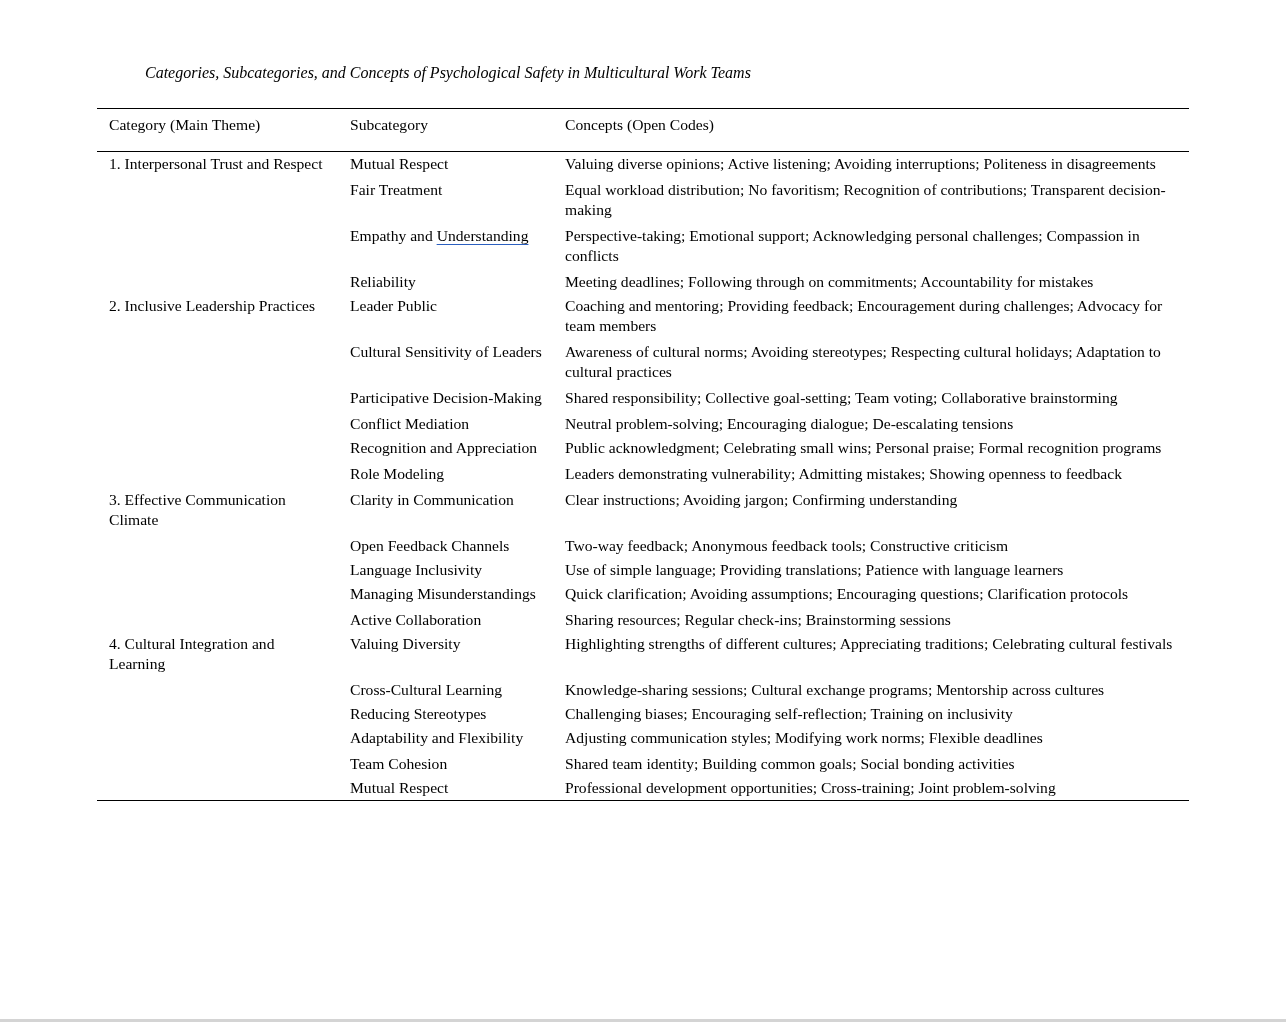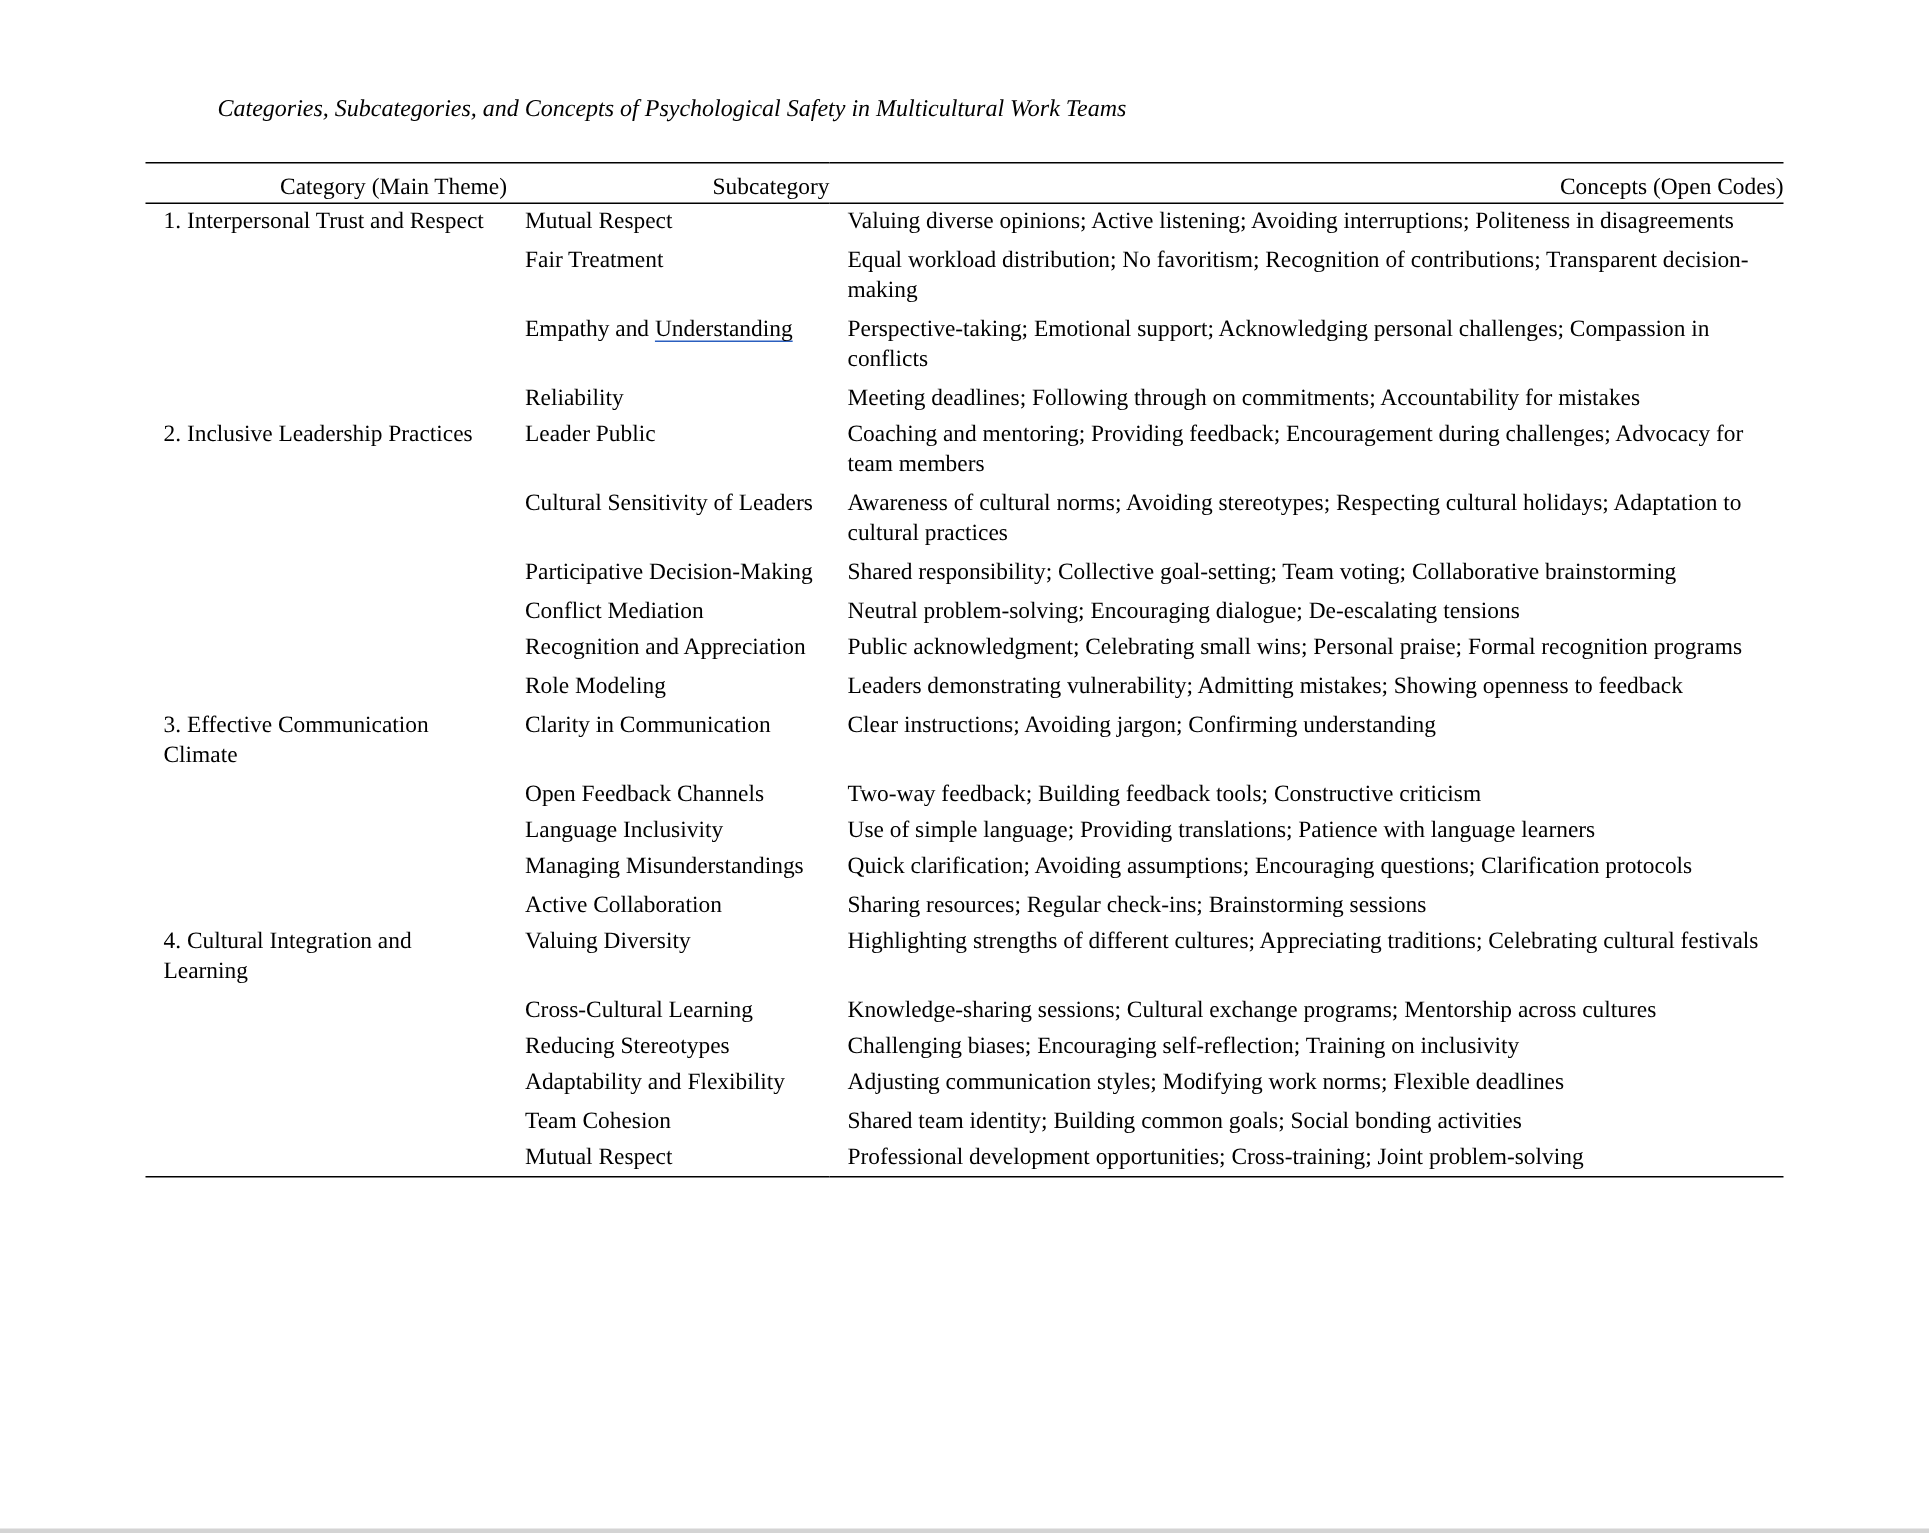--- a/index.html
+++ b/index.html
@@ -8,21 +8,21 @@
       font-family: "Liberation Serif", "DejaVu Serif", serif; color: #000;
     }
     .page-bottom { position: absolute; left: 0; right: 0; top: 1019px; height: 3px; background: #d4d4d4; }
     .title {
       position: absolute; left: 97px; top: 64px; font-size: 16px; font-style: italic; white-space: nowrap; margin-left: 48px;
     }
     .table-wrap { position: absolute; left: 97px; top: 108px; width: 1092px; }
     table { border-collapse: collapse; width: 1092px; table-layout: fixed; font-size: 15.6px; line-height: 20px; }
     col.c1 { width: 241px; } col.c2 { width: 215px; } col.c3 { width: 636px; }
     thead tr { border-top: 1.3px solid #000; border-bottom: 1.3px solid #000; }
-    th { font-weight: normal; text-align: right; vertical-align: top; padding: 6px 0 0 12px; height: 19px; }
+    th { font-weight: normal; text-align: left; vertical-align: top; padding: 6px 0 16px 12px; height: 19px; }
     th:nth-child(3), td:nth-child(3) { padding-left: 12px; }
     td { vertical-align: top; padding: 2px 8px 2px 12px; }
     tbody tr:last-child { border-bottom: 1.3px solid #000; }
     tbody tr.gap td { padding-bottom: 4px; }
     .spell { text-decoration: underline; text-decoration-color: #2b5fbf; text-underline-offset: 3px; }
   </style>
 </head>
 <body>
 
 <div class="title">Categories, Subcategories, and Concepts of Psychological Safety in Multicultural Work Teams</div>
@@ -93,21 +93,21 @@
           <td>Leaders demonstrating vulnerability; Admitting mistakes; Showing openness to feedback</td>
         </tr>
         <tr class="gap">
           <td>3. Effective Communication Climate</td>
           <td>Clarity in Communication</td>
           <td>Clear instructions; Avoiding jargon; Confirming understanding</td>
         </tr>
         <tr>
           <td></td>
           <td>Open Feedback Channels</td>
-          <td>Two-way feedback; Building feedback tools; Constructive criticism</td>
+          <td>Two-way feedback; Anonymous feedback tools; Constructive criticism</td>
         </tr>
         <tr>
           <td></td>
           <td>Language Inclusivity</td>
           <td>Use of simple language; Providing translations; Patience with language learners</td>
         </tr>
         <tr class="gap">
           <td></td>
           <td>Managing Misunderstandings</td>
           <td>Quick clarification; Avoiding assumptions; Encouraging questions; Clarification protocols</td>

